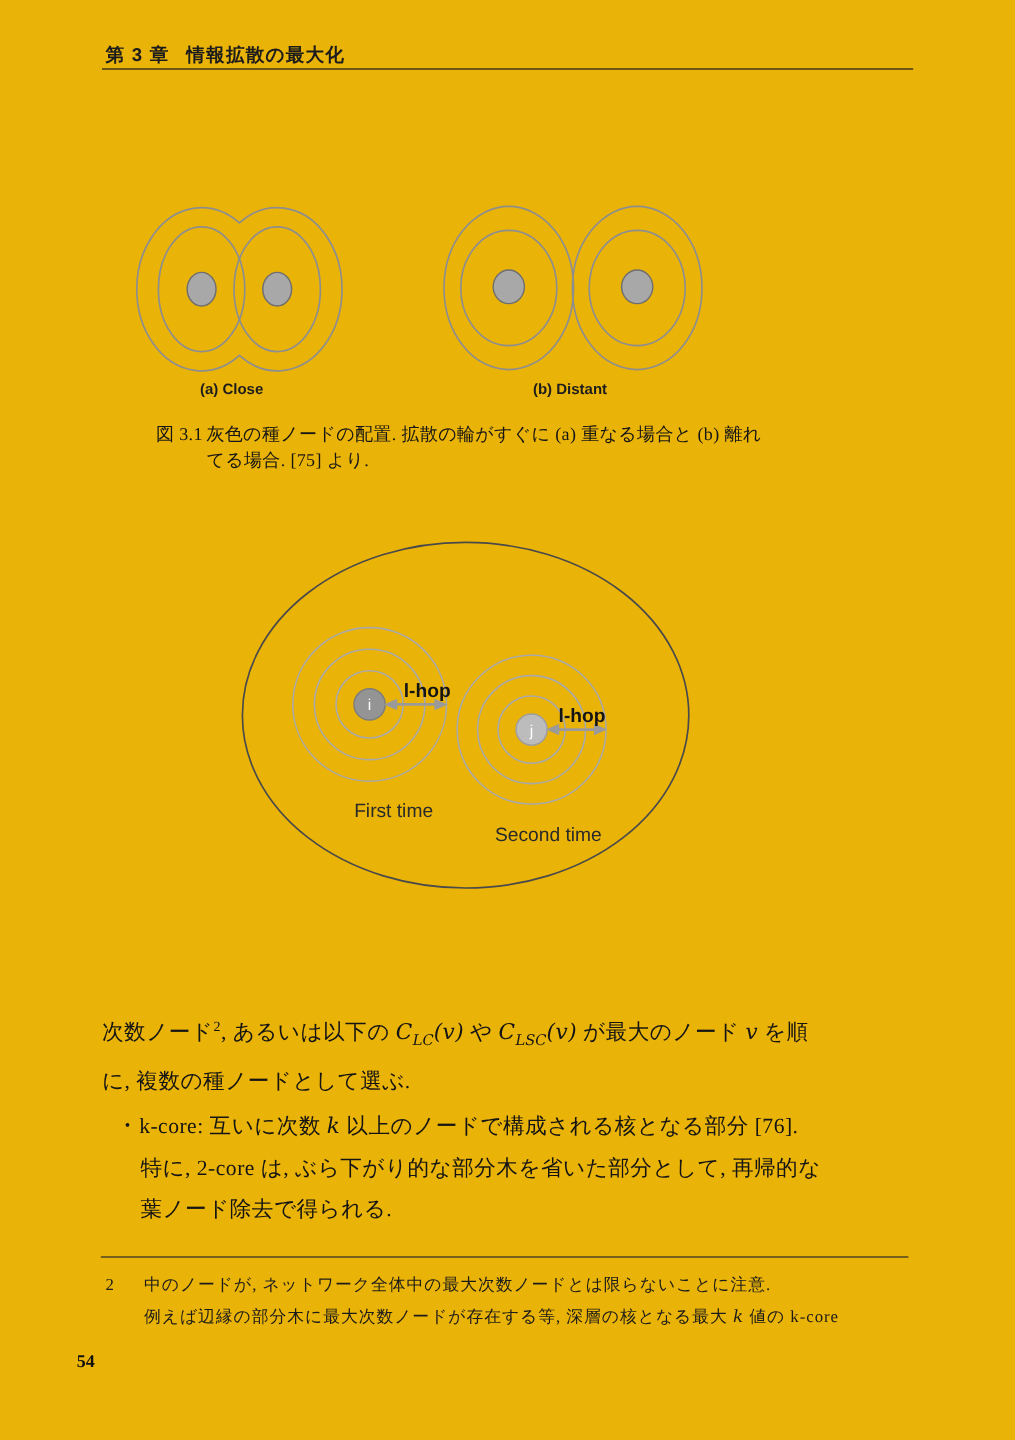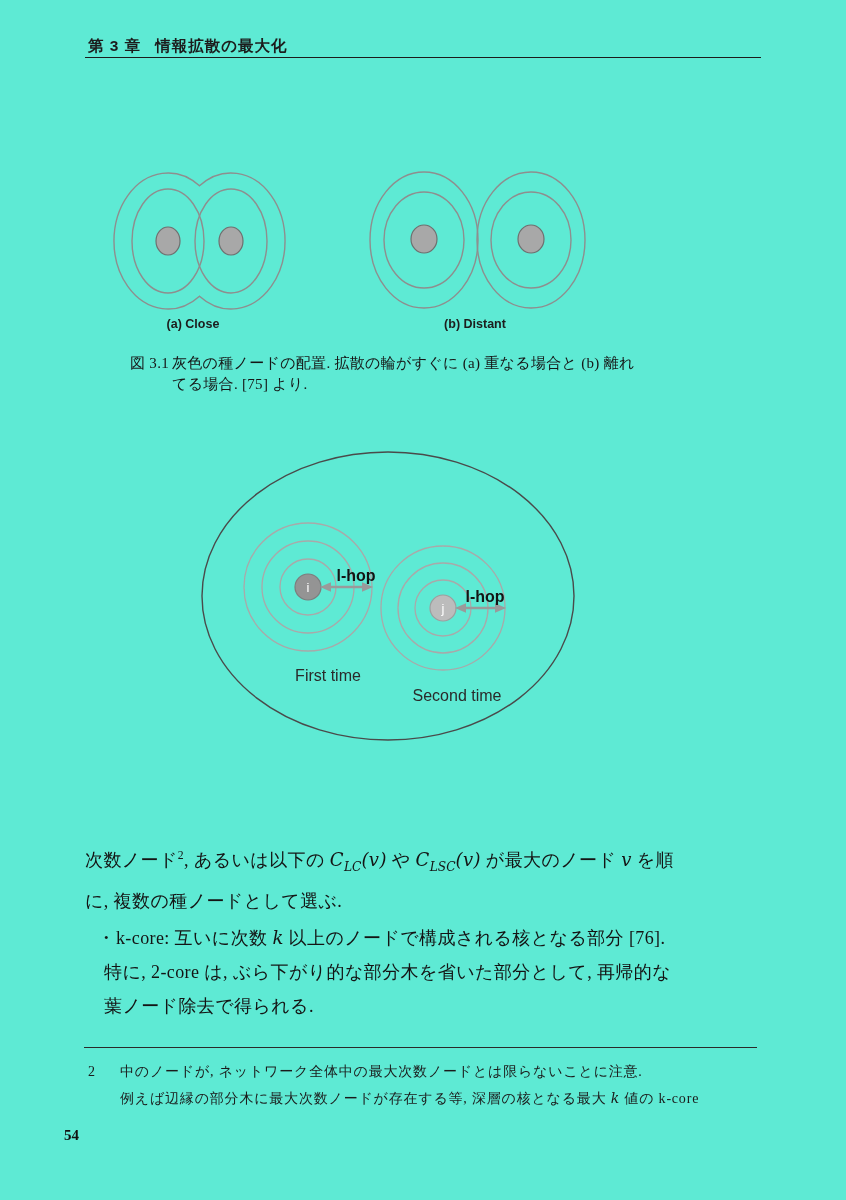--- a/index.html
+++ b/index.html
@@ -1,21 +1,21 @@
 <!DOCTYPE html>
 <html><head>
 <meta charset="utf-8">
 <style>
   * { margin: 0; padding: 0; box-sizing: border-box; }
   html, body { background: #e8e8e8; }
   .page {
     position: relative;
     width: 846px;
     height: 1200px;
-    background: #5eead4;
+    background: #eab308;
     overflow: hidden;
     font-family: "Liberation Serif", "DejaVu Serif", serif;
     color: #1a1a1a;
   }
   
   .running-head {
     position: absolute;
     left: 88px; top: 36px;
     font-family: "Liberation Sans", "DejaVu Sans", sans-serif;
     font-size: 15.5px; font-weight: 600;
@@ -69,21 +69,21 @@
   .bodytext { font-size: 18px; line-height: 34px; letter-spacing: 0.4px; color: #141414; }
   .para { position: absolute; left: 85px; top: 839px; width: 660px; }
   .line { white-space: nowrap; }
   .mi { font-style: italic; font-family: "DejaVu Serif", serif; }
   sub.msub { font-size: 0.68em; }
   sub.msub .mi { letter-spacing: 0; }
   sup.fnref { font-size: 0.65em; }
   
   .bullet-block { position: absolute; left: 104px; top: 921px; width: 630px; }
   .bullet-line1 .marker { font-size: 13px; margin-right: 7px; vertical-align: 2px; }
-  .bullet-cont { }
+  .bullet-cont { margin-left: 13px; }
   
   .footnote-rule {
     position: absolute; left: 84px; top: 1047px;
     width: 673px; height: 1px; background: #2a2a2a;
   }
   .fn { font-size: 14px; line-height: 27px; letter-spacing: 0.8px; color: #1b1b1b; }
   .fn-number { position: absolute; left: 88px; top: 1058px; }
   .fn-body { position: absolute; left: 120px; top: 1058px; width: 645px; }
   
   .page-number {

